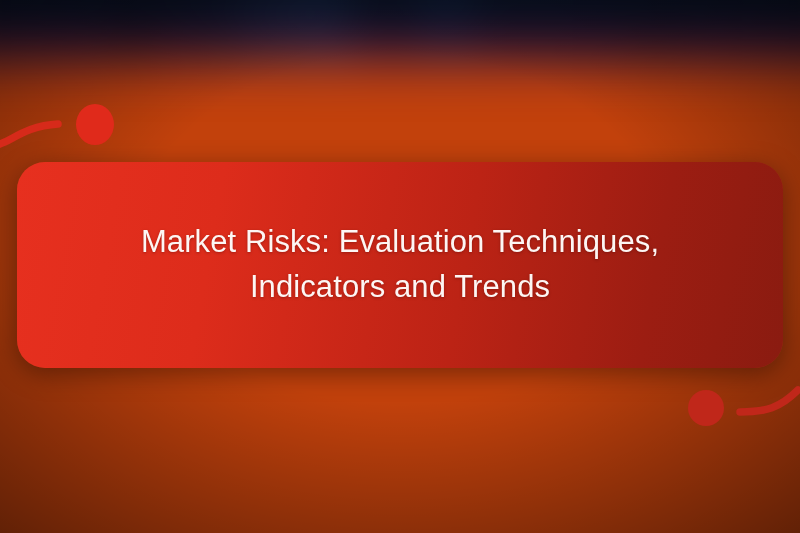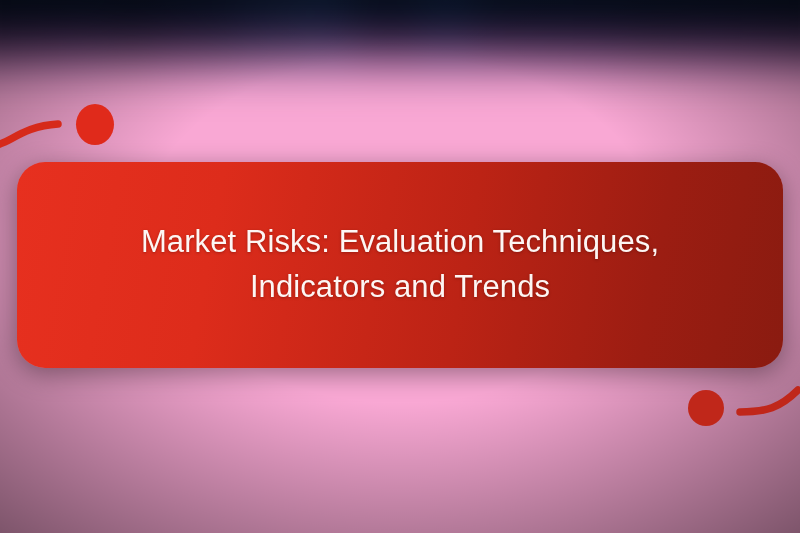--- a/index.html
+++ b/index.html
@@ -3,21 +3,21 @@
 <meta charset="utf-8">
 <style>
   * { margin:0; padding:0; box-sizing:border-box; }
   html, body {
     width:800px; height:533px;
     font-family:"Liberation Sans", sans-serif;
     overflow:hidden; background:#02070c;
   }
   #banner {
     position:relative; width:800px; height:533px; overflow:hidden;
-    background:#f9a8d4;
+    background:#c2410c;
   }
 
   
   .bg-layer { position:absolute; inset:-60px; }
 
   .bg-base {
     background:
       linear-gradient(to bottom,
         #030910 0%,
         #04101c 22%,

